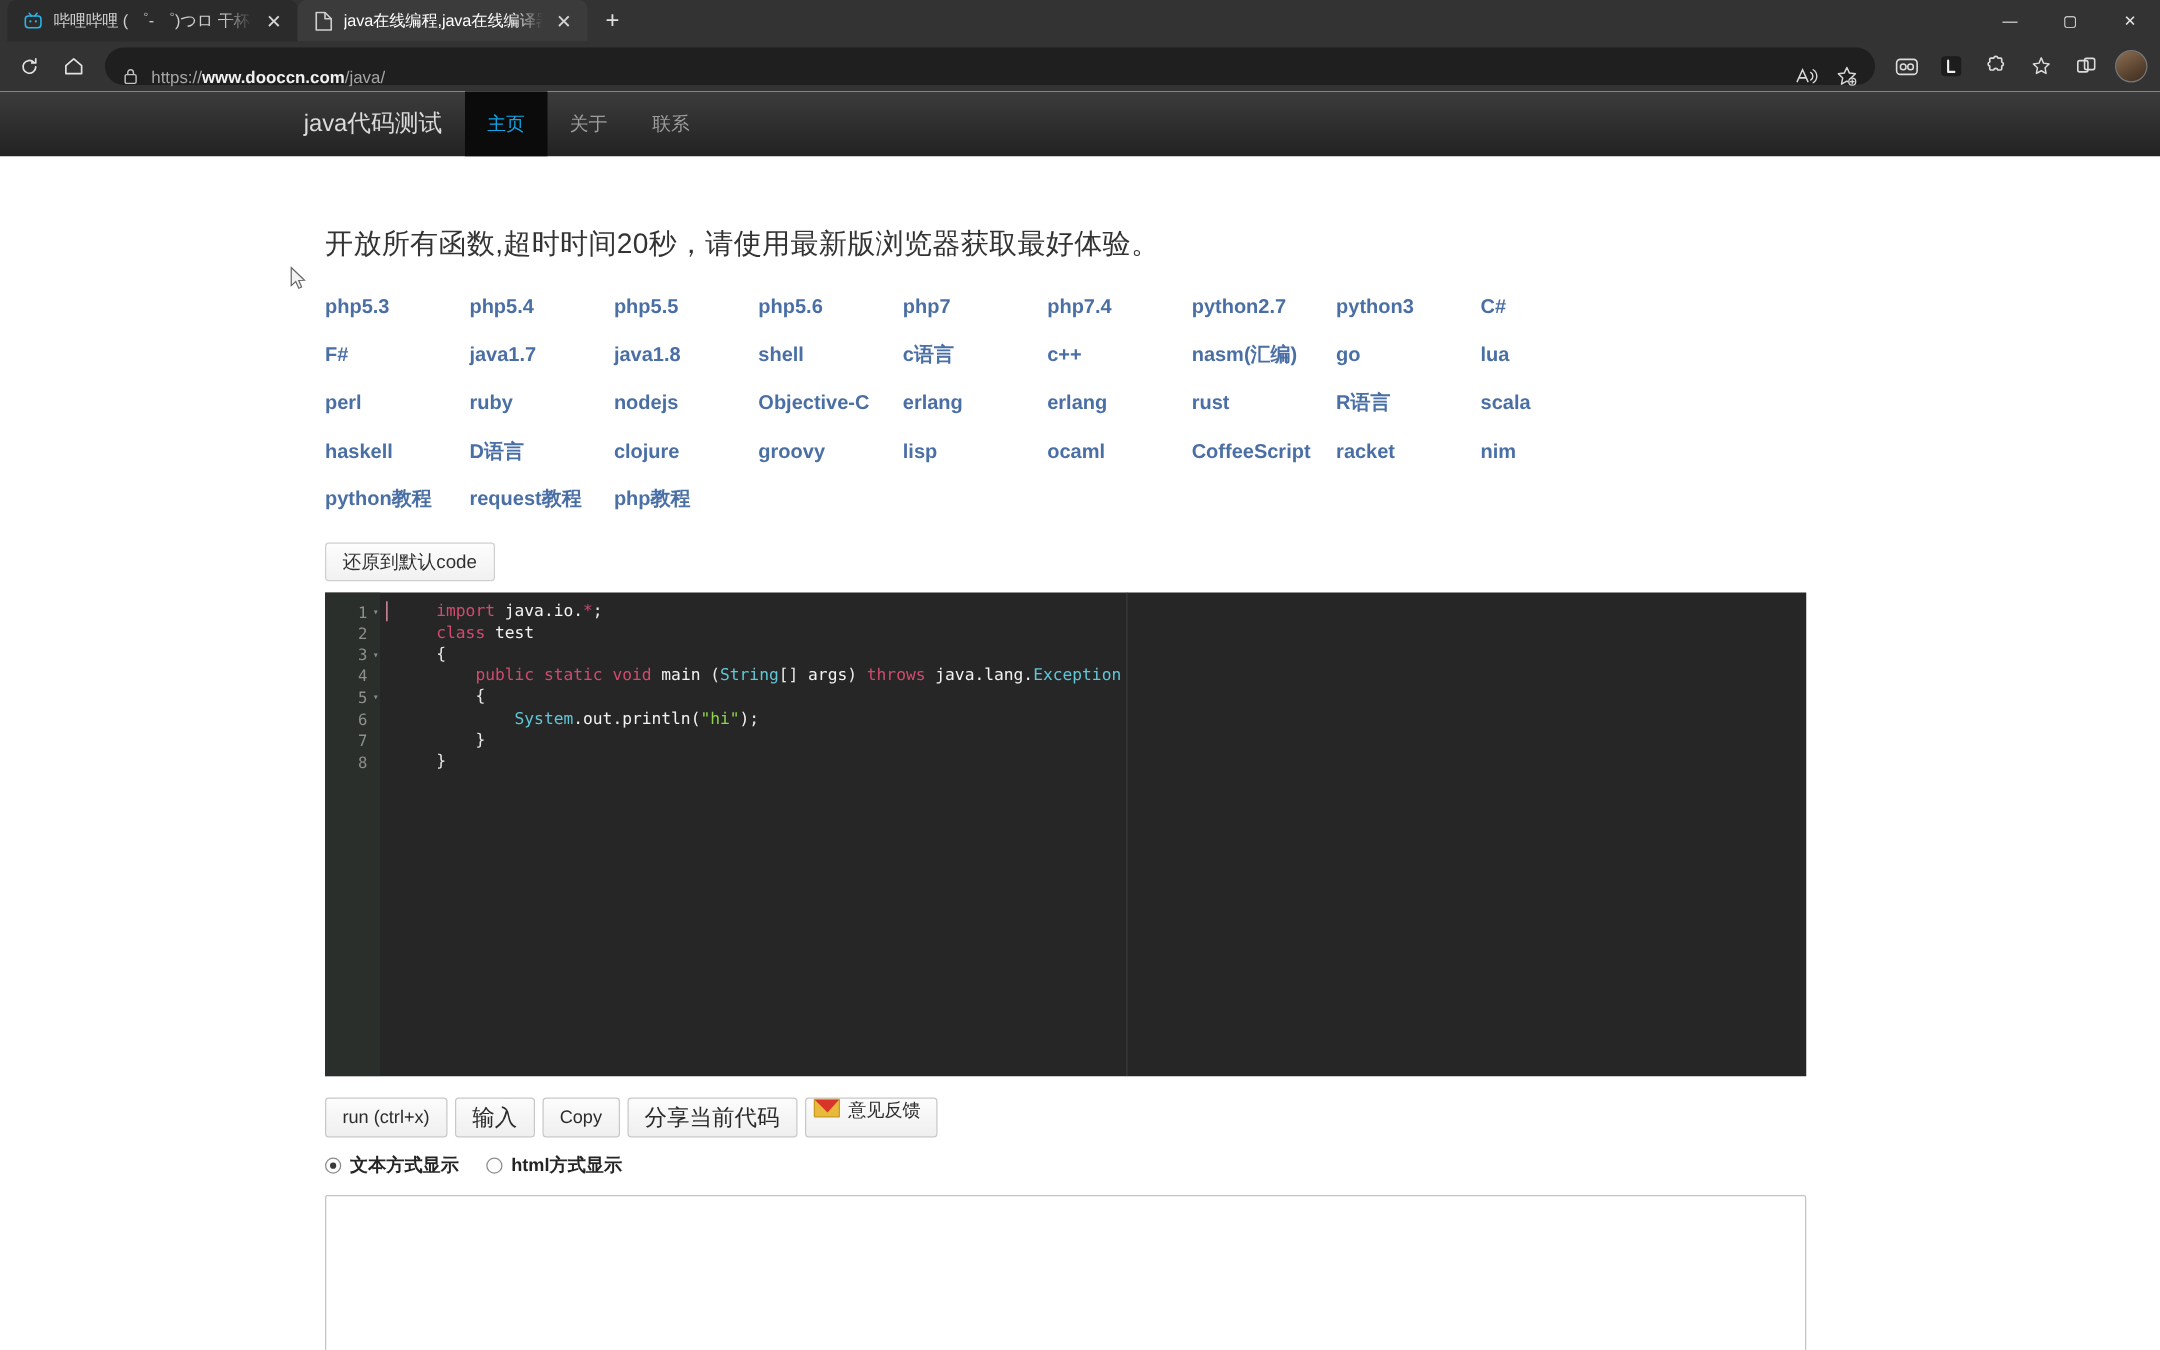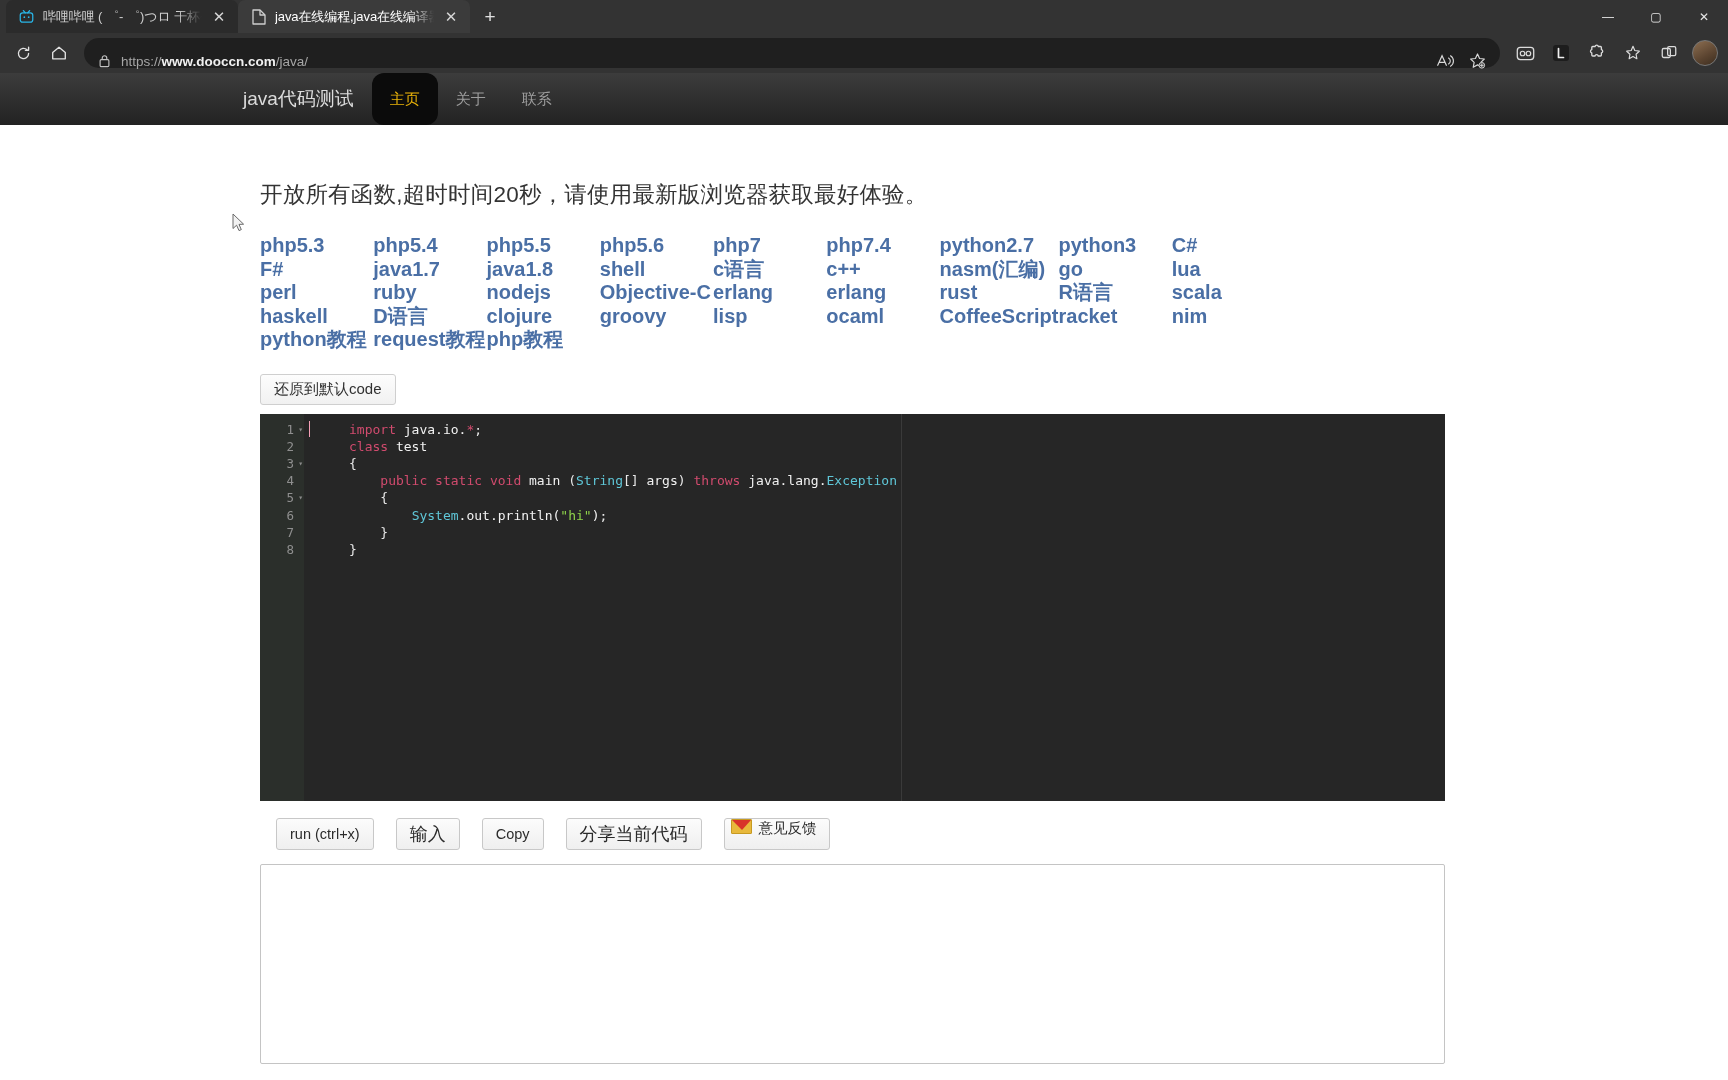--- a/index.html
+++ b/index.html
@@ -139,21 +139,21 @@
     font-size: 19px;
     padding: 0 18px 0 0;
     font-weight: 400;
   }
   .nav-item {
     display: flex; align-items: center;
     padding: 0 18px;
     font-size: 15px;
     color: #9d9d9d;
   }
-  .nav-item.active { background: #0b0b0b; color: #eab308; border-radius: 12px; }
+  .nav-item.active { background: #0b0b0b; color: #0ea5e9; }
 
   .cursor-arrow {
     position: absolute;
     left: 232px; top: 140px;
     width: 12px; height: 18px;
     pointer-events: none;
   }
 
   .content { padding: 0 0 0 260px; }
 
@@ -164,22 +164,23 @@
     letter-spacing: 0.2px;
   }
 
   .lang-grid {
     margin-top: 24px;
     display: grid;
     grid-template-columns: repeat(9, 1fr);
     column-gap: 0;
     row-gap: 0;
     width: 1025px;
-    font-size: 20px;
+    font-size: 16px;
     font-weight: bold;
+    gap: 15px;
   }
   .lang-cell {
     color: #4a6fa5;
     line-height: 23.5px;
     padding: 0;
     white-space: nowrap;
   }
   .lang-cell.empty { visibility: hidden; }
 
   .restore-btn {
@@ -271,21 +272,20 @@
     display: inline-flex;
     align-items: center;
     justify-content: center;
     padding: 0 13px;
     background: linear-gradient(#fcfcfc, #efefef);
     border: 1px solid #c8c8c8;
     border-radius: 3px;
     color: #2b2b2b;
     font-size: 14.5px;
     margin-right: 6px;
-    margin-left: 16px;
   }
   .btn.cn { font-size: 18px; }
   .btn-feedback {
     display: inline-flex;
     align-items: flex-start;
     gap: 7px;
     padding-left: 6px;
     padding-right: 12px;
   }
   .mail-icon {
@@ -564,17 +564,27 @@
       <div class="btn">run (ctrl+x)</div>
       <div class="btn cn">输入</div>
       <div class="btn">Copy</div>
       <div class="btn cn">分享当前代码</div>
       <div class="btn btn-feedback">
         <span class="mail-icon"></span>
         <span class="feedback-label">意见反馈</span>
       </div>
     </div>
 
+    <div class="radio-row">
+      <label class="radio-item">
+        <span class="radio checked"></span>
+        <span class="radio-label">文本方式显示</span>
+      </label>
+      <label class="radio-item">
+        <span class="radio"></span>
+        <span class="radio-label">html方式显示</span>
+      </label>
+    </div>
 
     <div class="output-box"></div>
 
   </div>
 </div>
 
 </body></html>

